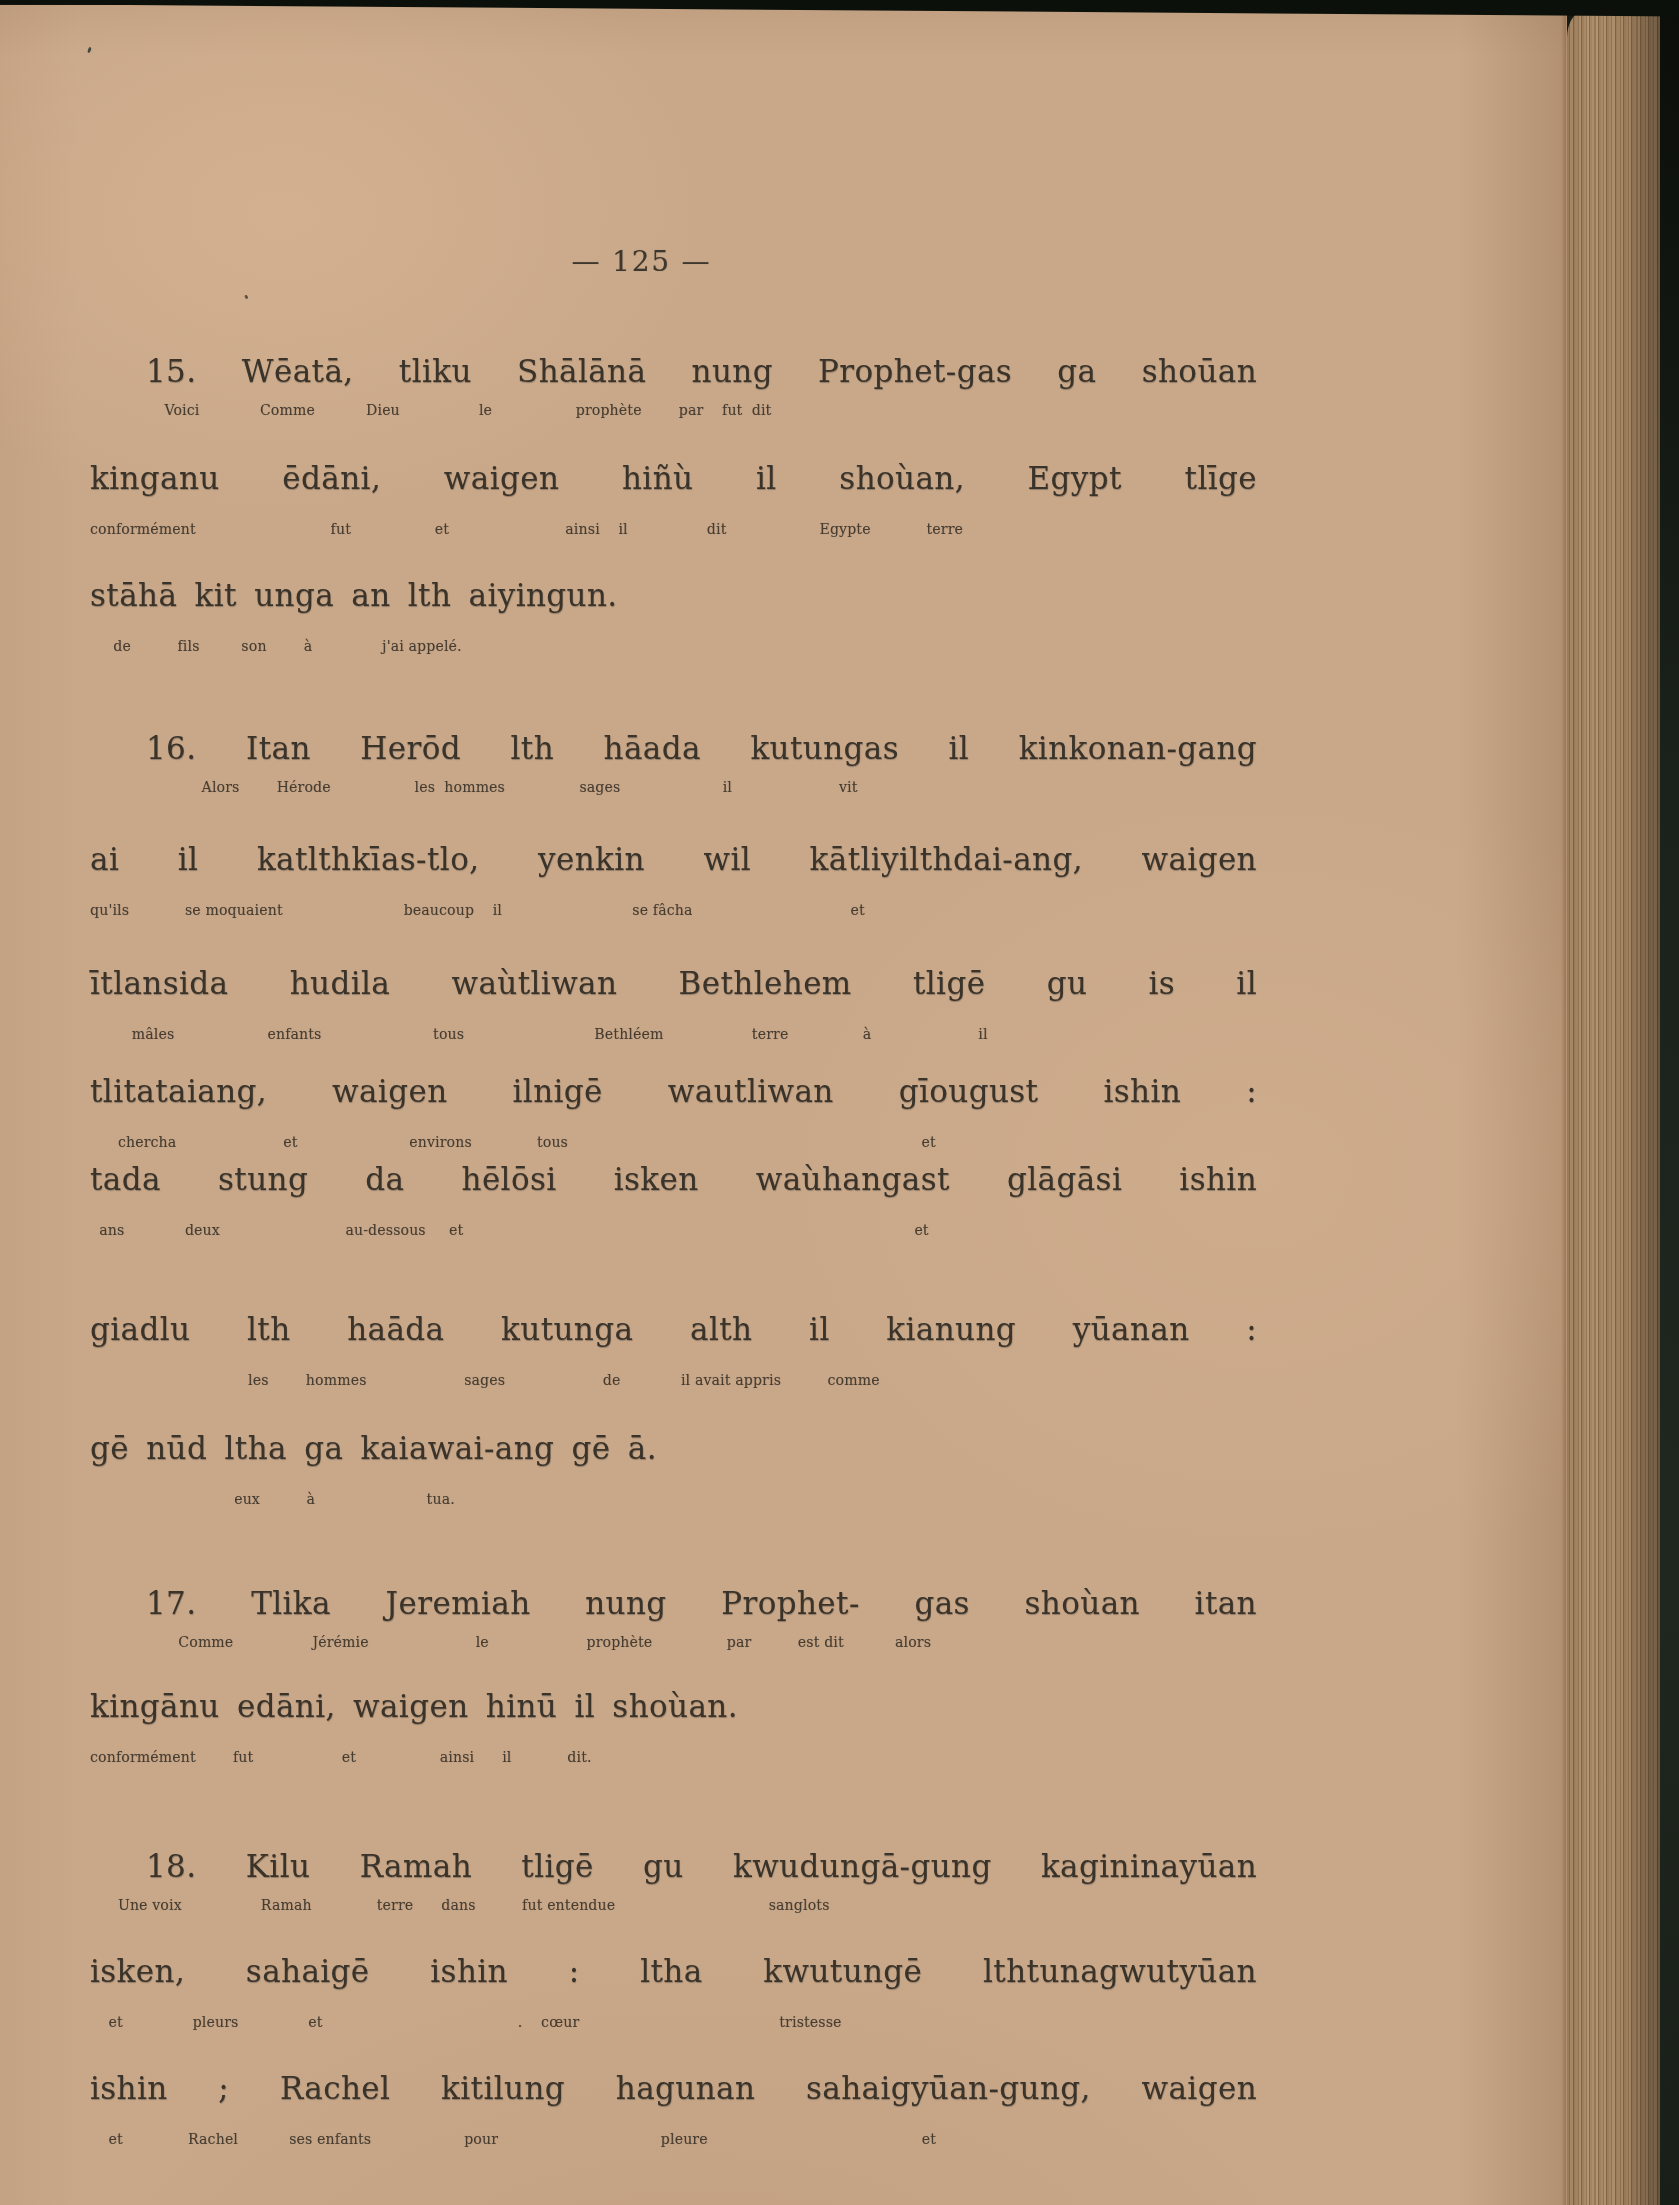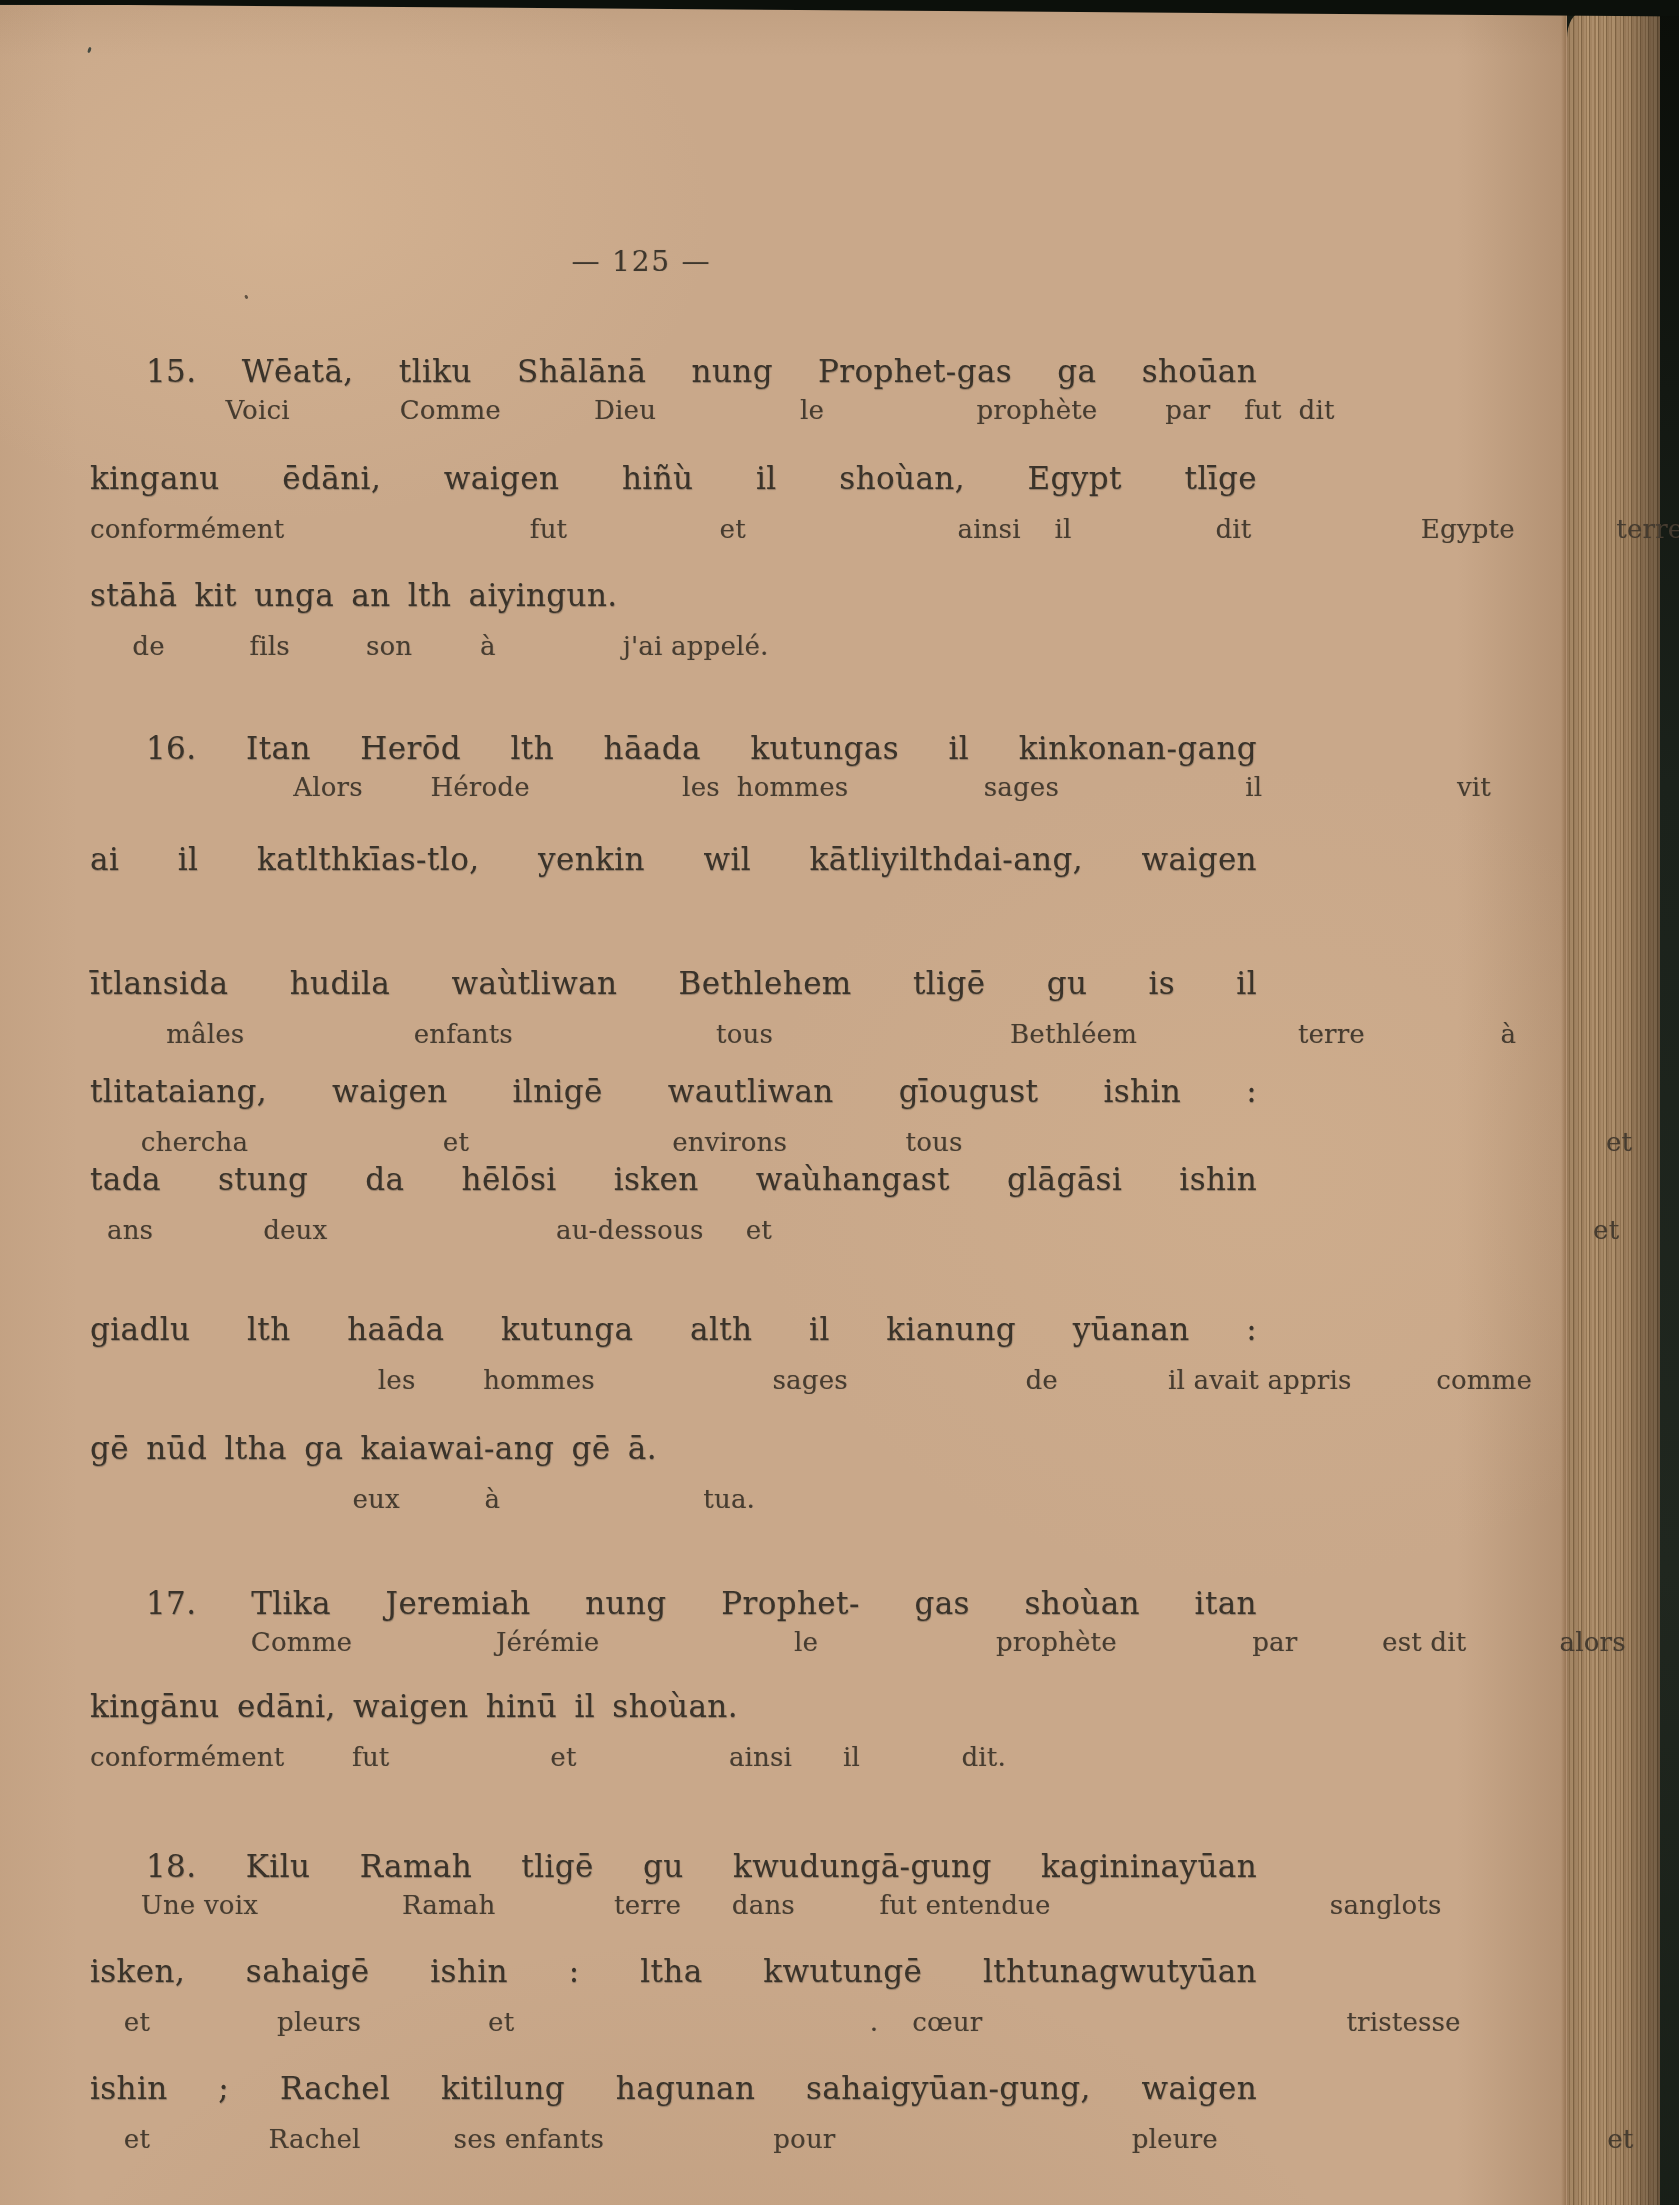--- a/index.html
+++ b/index.html
@@ -86,21 +86,21 @@
     color:#3a332a;
     letter-spacing:0.4px;word-spacing:2.6px;
     text-align:justify;text-align-last:justify;
     text-shadow:0.4px 0.7px 0.9px rgba(58,51,42,0.38);
     white-space:normal;
   }
   .haida.short{text-align:left;text-align-last:auto;word-spacing:7px;}
   .haida.indent{text-indent:56px;margin-top:12px;}
   .gloss{
     position:absolute;top:58px;left:0;
-    font-size:26px;line-height:25.6px;
+    font-size:14px;line-height:25.6px;
     color:#463c30;
     letter-spacing:0.2px;
     white-space:pre;
     text-shadow:0.4px 0.4px 0.7px rgba(62,54,44,0.32);
   }
 </style>
 </head>
 <body>
 
 <div class="scene">
@@ -131,20 +131,21 @@
       <div class="haida short">stāhā kit unga an lth aiyingun.</div>
       <div class="gloss">     de          fils         son        à               j'ai appelé.</div>
     </div>
 
     <div class="pair" style="top:717px">
       <div class="haida indent">16. Itan Herōd lth hāada kutungas il kinkonan-gang</div>
       <div class="gloss">                        Alors        Hérode                  les  hommes                sages                      il                       vit</div>
     </div>
     <div class="pair" style="top:840px">
       <div class="haida">ai il katlthkīas-tlo, yenkin wil kātliyilthdai-ang, waigen</div>
+      <div class="gloss">qu'ils            se moquaient                          beaucoup    il                            se fâcha                                  et</div>
     </div>
     <div class="pair" style="top:964px">
       <div class="haida">ītlansida hudila waùtliwan Bethlehem tligē gu is il</div>
       <div class="gloss">         mâles                    enfants                        tous                            Bethléem                   terre                à                       il</div>
     </div>
     <div class="pair" style="top:1072px">
       <div class="haida">tlitataiang, waigen ilnigē wautliwan gīougust ishin :</div>
       <div class="gloss">      chercha                       et                        environs              tous                                                                            et</div>
     </div>
     <div class="pair" style="top:1160px">

